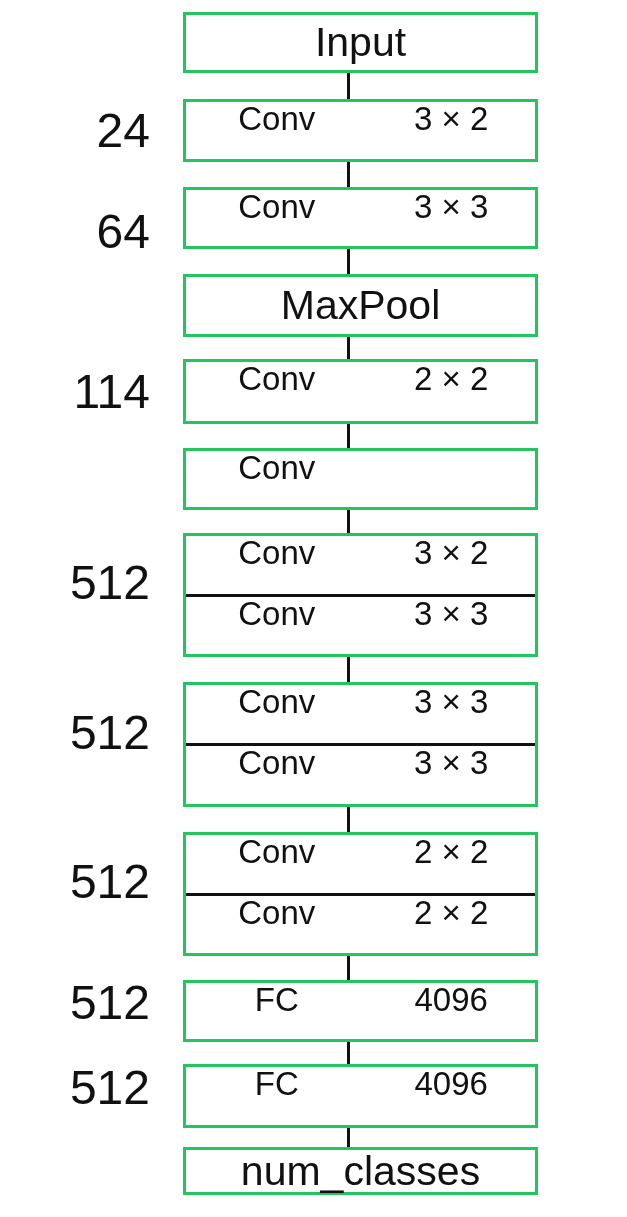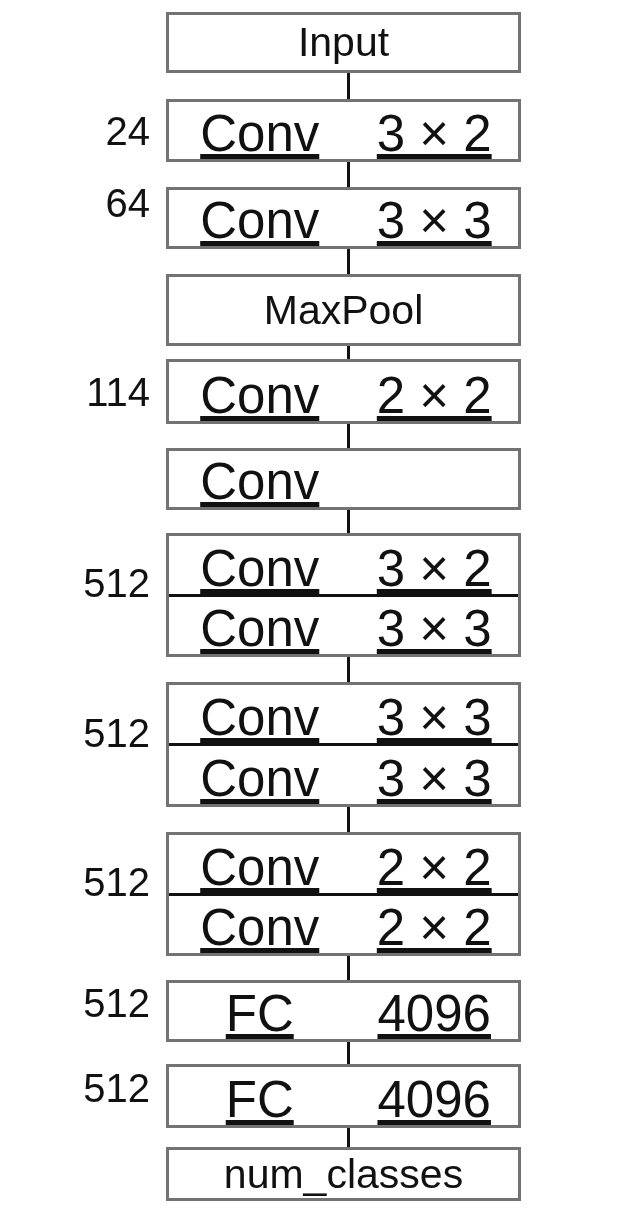--- a/index.html
+++ b/index.html
@@ -1,35 +1,35 @@
 <!DOCTYPE html>
 <html><head>
 <meta charset="utf-8">
 <style>
   html,body{margin:0;padding:0;background:#ffffff;}
   .canvas{
     position:relative;width:627px;height:1217px;background:#ffffff;
     font-family:"Liberation Sans",sans-serif;color:#111111;overflow:hidden;
   }
   .box{
-    position:absolute;left:166px;width:355px;box-sizing:border-box;
-    border:3px solid #737373;background:#ffffff;
+    position:absolute;left:183px;width:355px;box-sizing:border-box;
+    border:3px solid #22c55e;background:#ffffff;
     display:flex;flex-direction:column;
   }
   .plainbox{align-items:center;justify-content:center;}
   .plainbox .ptxt{font-size:41px;line-height:1;}
-  .row{flex:1;display:flex;align-items:flex-end;font-size:51px;line-height:1;text-decoration:underline;}
+  .row{flex:1;display:flex;align-items:flex-start;font-size:33px;line-height:1;}
   .row + .row{border-top:3px solid #111111;}
   .op{width:52%;text-align:center;}
   .kern{width:48%;text-align:center;}
   .conn{position:absolute;left:347px;width:3px;background:#111111;}
   .side{
     position:absolute;left:38px;width:112px;
     display:flex;align-items:center;justify-content:flex-end;
-    font-size:40px;line-height:1;
+    font-size:48px;line-height:1;
   }
 </style>
 </head>
 <body>
 
 <div class="canvas">
 
   <div class="conn" style="top:73px;height:26px"></div>
   <div class="conn" style="top:162px;height:25px"></div>
   <div class="conn" style="top:249px;height:25px"></div>
@@ -38,21 +38,21 @@
   <div class="conn" style="top:510px;height:23px"></div>
   <div class="conn" style="top:657px;height:25px"></div>
   <div class="conn" style="top:807px;height:25px"></div>
   <div class="conn" style="top:956px;height:24px"></div>
   <div class="conn" style="top:1042px;height:22px"></div>
   <div class="conn" style="top:1128px;height:19px"></div>
 
   <div class="side" style="top:99px;height:63px">
       <span>24</span>
     </div>
-  <div class="side" style="top:172px;height:62px">
+  <div class="side" style="top:201px;height:62px">
       <span>64</span>
     </div>
   <div class="side" style="top:359px;height:65px">
       <span>114</span>
     </div>
   <div class="side" style="top:521px;height:124px">
       <span>512</span>
     </div>
   <div class="side" style="top:670px;height:125px">
       <span>512</span>
@@ -78,21 +78,21 @@
     </div>
   </div>
 
   <div class="box" style="top:187px;height:62px">
     <div class="row">
       <span class="op">Conv</span>
       <span class="kern">3 × 3</span>
     </div>
   </div>
 
-  <div class="box plainbox" style="top:274px;height:72px">
+  <div class="box plainbox" style="top:274px;height:63px">
     <span class="ptxt">MaxPool</span>
   </div>
 
   <div class="box" style="top:359px;height:65px">
     <div class="row">
       <span class="op">Conv</span>
       <span class="kern">2 × 2</span>
     </div>
   </div>
 
@@ -142,17 +142,17 @@
     </div>
   </div>
 
   <div class="box" style="top:1064px;height:64px">
     <div class="row">
       <span class="op">FC</span>
       <span class="kern">4096</span>
     </div>
   </div>
 
-  <div class="box plainbox" style="top:1147px;height:54px">
+  <div class="box plainbox" style="top:1147px;height:48px">
     <span class="ptxt">num_classes</span>
   </div>
 
 </div>
 
 </body></html>

